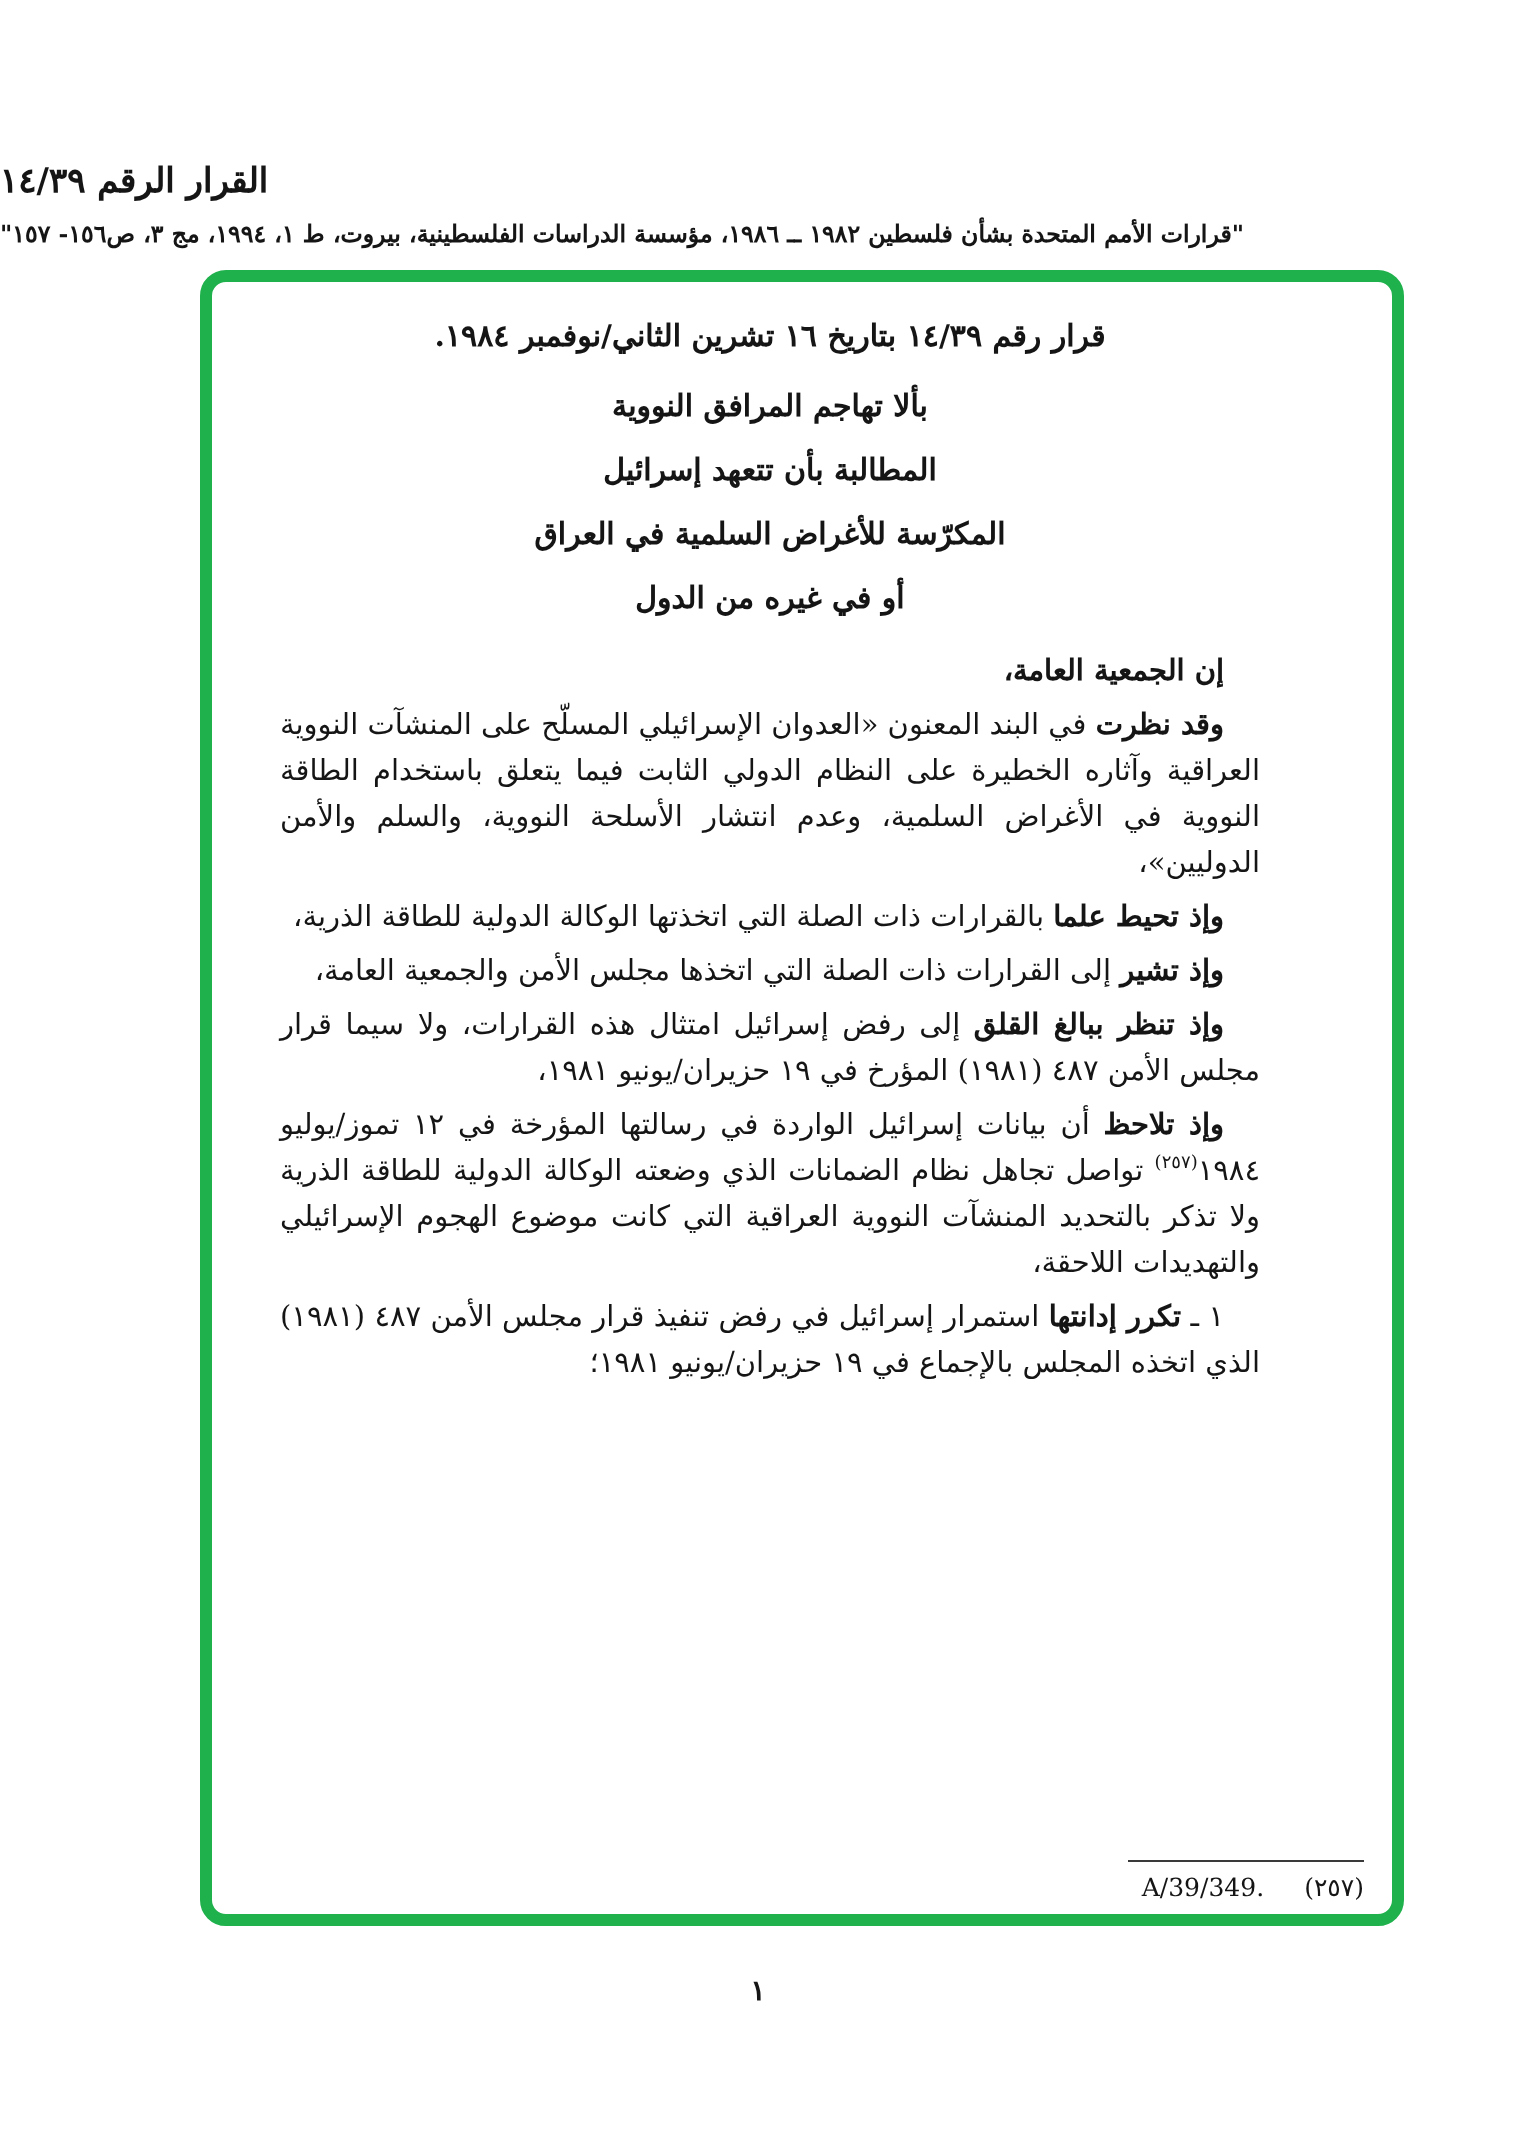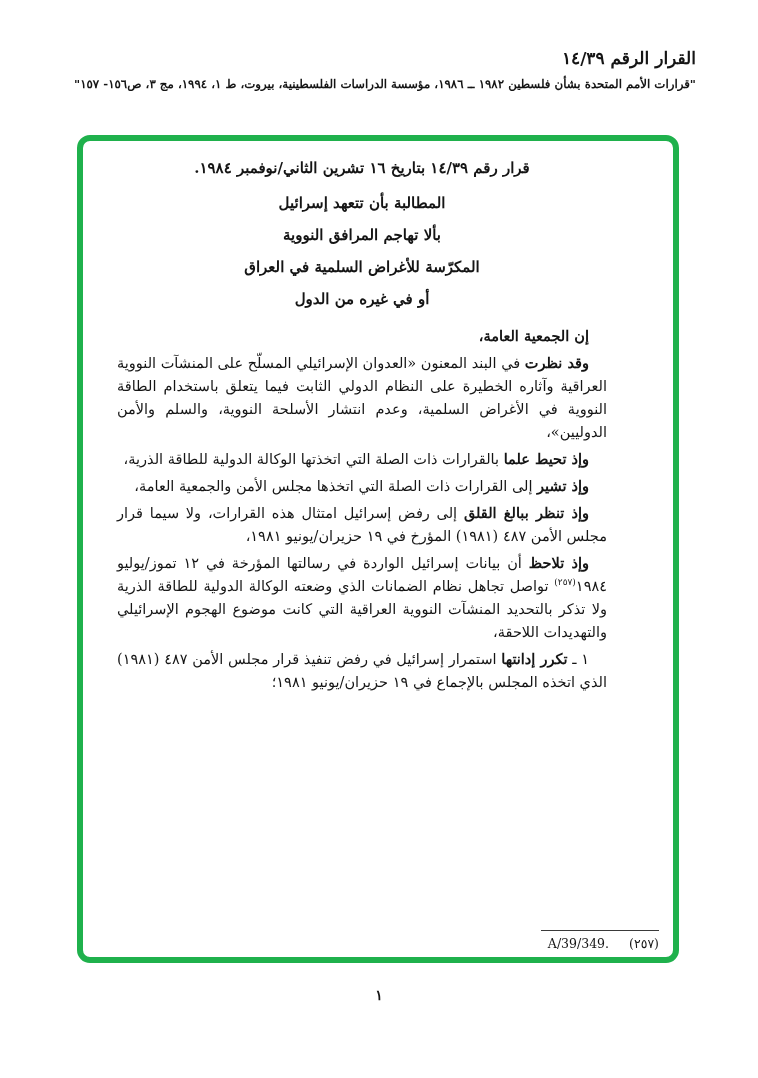--- a/index.html
+++ b/index.html
@@ -5,27 +5,27 @@
   html,body{margin:0;padding:0;background:#ffffff;}
   .page{
     position:relative;
     width:758px;height:1078px;
     background:#fff;
     font-family:"DejaVu Serif","Liberation Serif",serif;
     color:#151515;
     overflow:hidden;
   }
   .header{
-    position:absolute;top:48px;left:0;width:696px;
-    text-align:right;direction:rtl;
+    position:absolute;top:80px;left:0;width:696px;
+    text-align:left;direction:rtl;
   }
   .h-title{font-weight:bold;font-size:17px;letter-spacing:.3px;}
   .h-cite{font-weight:bold;font-size:11.8px;margin-top:9px;white-space:nowrap;}
   .green-box{
-    position:absolute;left:77px;top:135px;
+    position:absolute;left:100px;top:135px;
     width:602px;height:828px;
     box-sizing:border-box;
     border:6px solid #1fb14c;
     border-radius:13px;
     direction:rtl;
     padding:14px 66px 0 34px;
   }
   .doc-heading{
     text-align:center;font-weight:bold;font-size:15px;
     margin:4px 0 10px;
@@ -62,22 +62,22 @@
 
   <div class="header">
     <div class="h-title">القرار الرقم ١٤/٣٩</div>
     <div class="h-cite">"قرارات الأمم المتحدة بشأن فلسطين ١٩٨٢ ــ ١٩٨٦، مؤسسة الدراسات الفلسطينية، بيروت، ط ١، ١٩٩٤، مج ٣، ص١٥٦- ١٥٧"</div>
   </div>
 
   <div class="green-box" style="border-color: rgb(31, 177, 76);">
     <div class="doc-heading">قرار رقم ١٤/٣٩ بتاريخ ١٦ تشرين الثاني/نوفمبر ١٩٨٤.</div>
 
     <div class="doc-title">
+        <div>بألا تهاجم المرافق النووية</div>
         <div>المطالبة بأن تتعهد إسرائيل</div>
-        <div>بألا تهاجم المرافق النووية</div>
         <div>المكرّسة للأغراض السلمية في العراق</div>
         <div>أو في غيره من الدول</div>
       </div>
 
     <div class="paras">
         <p><b>إن الجمعية العامة،</b></p>
         <p><b>وقد نظرت</b> في البند المعنون «العدوان الإسرائيلي المسلّح على المنشآت النووية العراقية وآثاره الخطيرة على النظام الدولي الثابت فيما يتعلق باستخدام الطاقة النووية في الأغراض السلمية، وعدم انتشار الأسلحة النووية، والسلم والأمن الدوليين»،</p>
         <p><b>وإذ تحيط علما</b> بالقرارات ذات الصلة التي اتخذتها الوكالة الدولية للطاقة الذرية،</p>
         <p><b>وإذ تشير</b> إلى القرارات ذات الصلة التي اتخذها مجلس الأمن والجمعية العامة،</p>
         <p><b>وإذ تنظر ببالغ القلق</b> إلى رفض إسرائيل امتثال هذه القرارات، ولا سيما قرار مجلس الأمن ٤٨٧ (١٩٨١) المؤرخ في ١٩ حزيران/يونيو ١٩٨١،</p>

